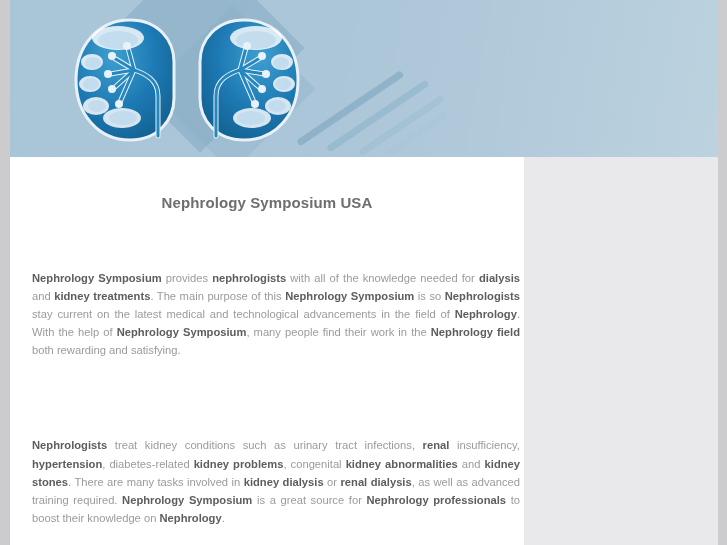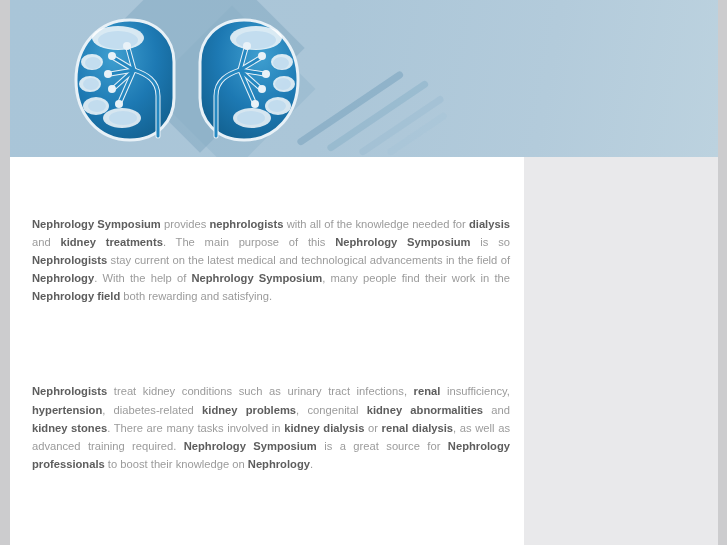--- a/index.html
+++ b/index.html
@@ -94,21 +94,21 @@
     margin: 0;
     padding-top: 37px;
     text-align: center;
     font-size: 15px;
     font-weight: bold;
     color: #6e6e6e;
     letter-spacing: 0.1px;
   }
 
   .article {
-    padding: 0 14px 0 22px;
+    padding: 0 4px 0 22px;
   }
   .para {
     margin: 0;
     font-size: 11.2px;
     line-height: 18.1px;
     color: #9b9b9b;
     text-align: justify;
   }
   .para b {
     color: #5d5d5d;
@@ -230,20 +230,21 @@
             <circle cx="49" cy="86" r="4"></circle>
           </g>
         </g>
       </svg>
     </div>
   </div>
 
   <div class="below">
 
     <div class="content">
+      <h1 class="page-title">Nephrology Symposium USA</h1>
 
       <div class="article">
         <p class="para para-1"><b>Nephrology Symposium</b><span>  provides </span><b>nephrologists</b><span> with all of the knowledge needed for </span><b>dialysis</b><span> and </span><b>kidney treatments</b><span>. The main purpose of this </span><b>Nephrology Symposium</b><span> is so </span><b>Nephrologists</b><span> stay current on the latest medical and technological advancements in the field of </span><b>Nephrology</b><span>. With the help of </span><b>Nephrology Symposium</b><span>, many people find their work in the </span><b>Nephrology field</b><span> both rewarding and satisfying.</span></p>
         <p class="para para-2"><b>Nephrologists</b><span> treat kidney conditions such as urinary tract infections, </span><b>renal</b><span> insufficiency, </span><b>hypertension</b><span>,  diabetes-related </span><b>kidney problems</b><span>,  congenital </span><b>kidney abnormalities</b><span> and </span><b>kidney stones</b><span>. There are many tasks involved in </span><b>kidney dialysis</b><span> or </span><b>renal dialysis</b><span>, as well as advanced training required. </span><b>Nephrology Symposium</b><span> is a great source for </span><b>Nephrology professionals</b><span> to boost their knowledge on </span><b>Nephrology</b><span>.</span></p>
       </div>
     </div>
 
     <div class="sidebar"></div>
 
   </div>

